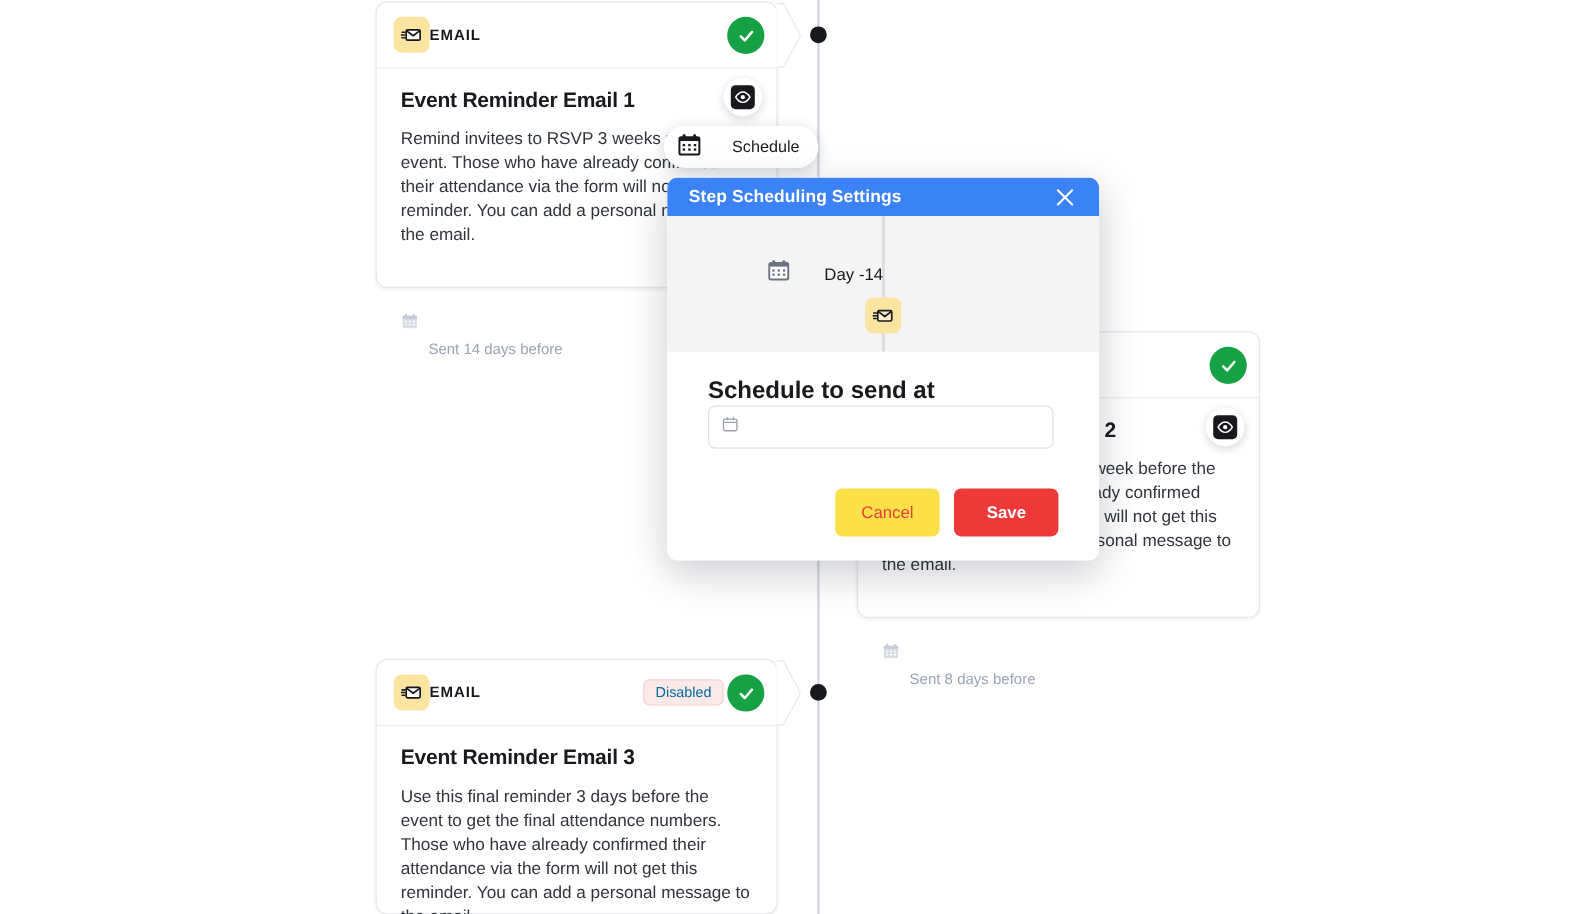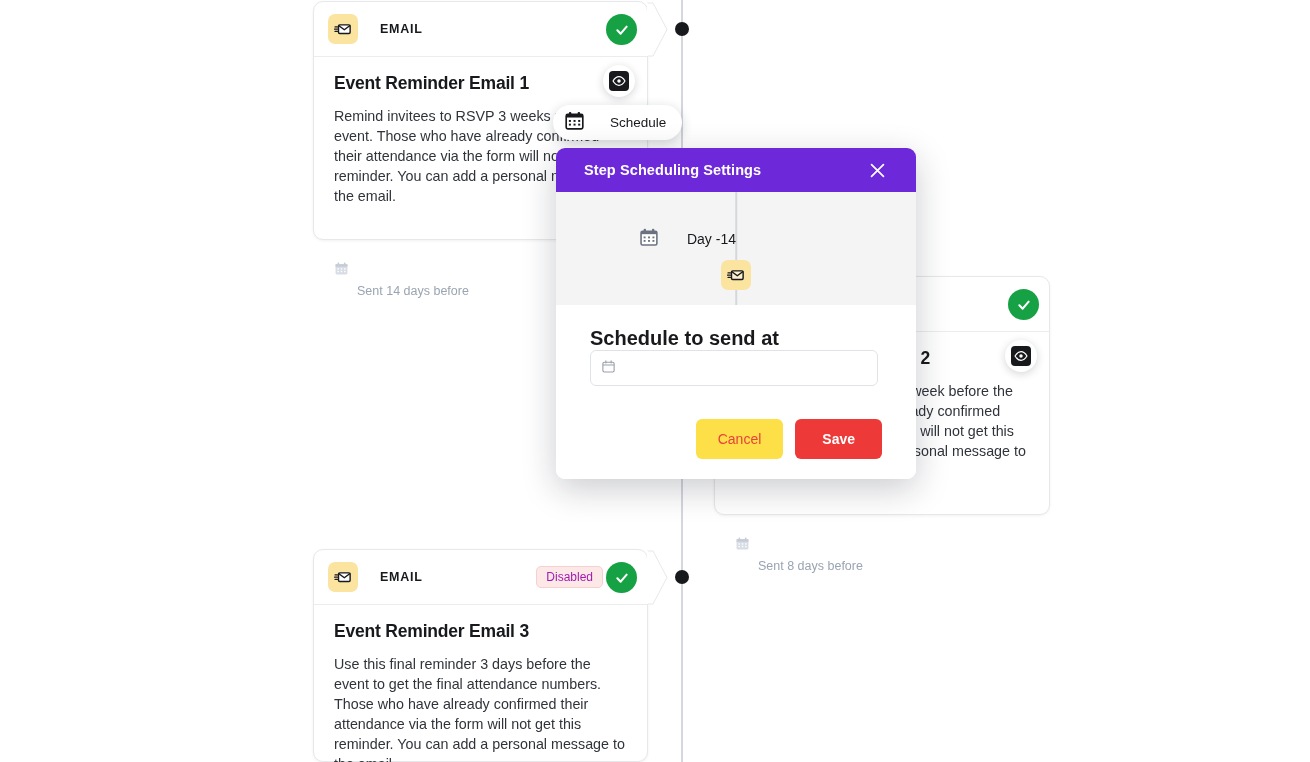--- a/index.html
+++ b/index.html
@@ -21,39 +21,39 @@
     background: #17191c; left: 675px;
   }
 
   
   .card {
     position: absolute; background: #ffffff;
     border: 1px solid #e6e8eb; border-radius: 10px;
     box-shadow: 0 1px 3px rgba(16,24,40,.06);
   }
   .card-head {
-    display: flex; align-items: center; gap: 22px;
+    display: flex; align-items: center; gap: 0;
     height: 55px; padding: 0 14px;
     border-bottom: 1px solid #ececee;
     position: relative;
   }
   .email-badge {
     width: 30px; height: 30px; border-radius: 7px;
     background: #fbe3a0; display: flex; align-items: center; justify-content: center;
     flex: 0 0 auto;
   }
   .head-label {
     font-size: 12.5px; font-weight: 800; letter-spacing: .06em;
     color: #17191c;
   }
   .head-right {
     margin-left: auto; display: flex; align-items: center; gap: 10px;
   }
   .disabled-badge {
-    background: #fde8e8; color: #a21caf; border: 1px solid #f8cfcf;
+    background: #fde8e8; color: #0369a1; border: 1px solid #f8cfcf;
     font-size: 12px; border-radius: 5px; padding: 3px 9px; font-weight: 400;
   }
   .check-circle {
     width: 31px; height: 31px; border-radius: 50%;
     background: #17a145; display: flex; align-items: center; justify-content: center;
     position: absolute; right: 10px; top: 12px;
   }
   .card-arrow {
     position: absolute; left: 100%; top: 0; width: 22px; height: 55px;
     pointer-events: none;
@@ -95,22 +95,22 @@
   .schedule-pill-label { font-size: 13.5px; color: #17191c; }
 
   
   .modal {
     position: absolute; left: 556px; top: 148px; width: 360px;
     border-radius: 9px; overflow: hidden; z-index: 60;
     box-shadow: 0 10px 34px rgba(16,24,40,.22);
     background: #ffffff;
   }
   .modal-head {
-    background: #6d28d9; height: 44px; display: flex; align-items: center;
-    padding: 0 28px; color: #ffffff;
+    background: #3b82f6; height: 32px; display: flex; align-items: center;
+    padding: 0 18px; color: #ffffff;
   }
   .modal-title { font-size: 14.5px; font-weight: 700; letter-spacing: .1px; }
   .modal-close {
     margin-left: auto; cursor: pointer; display: flex;
     align-items: center; justify-content: center; width: 22px; height: 22px;
   }
   .modal-preview {
     background: #f4f4f5; height: 113px; position: relative;
   }
   .preview-line {

